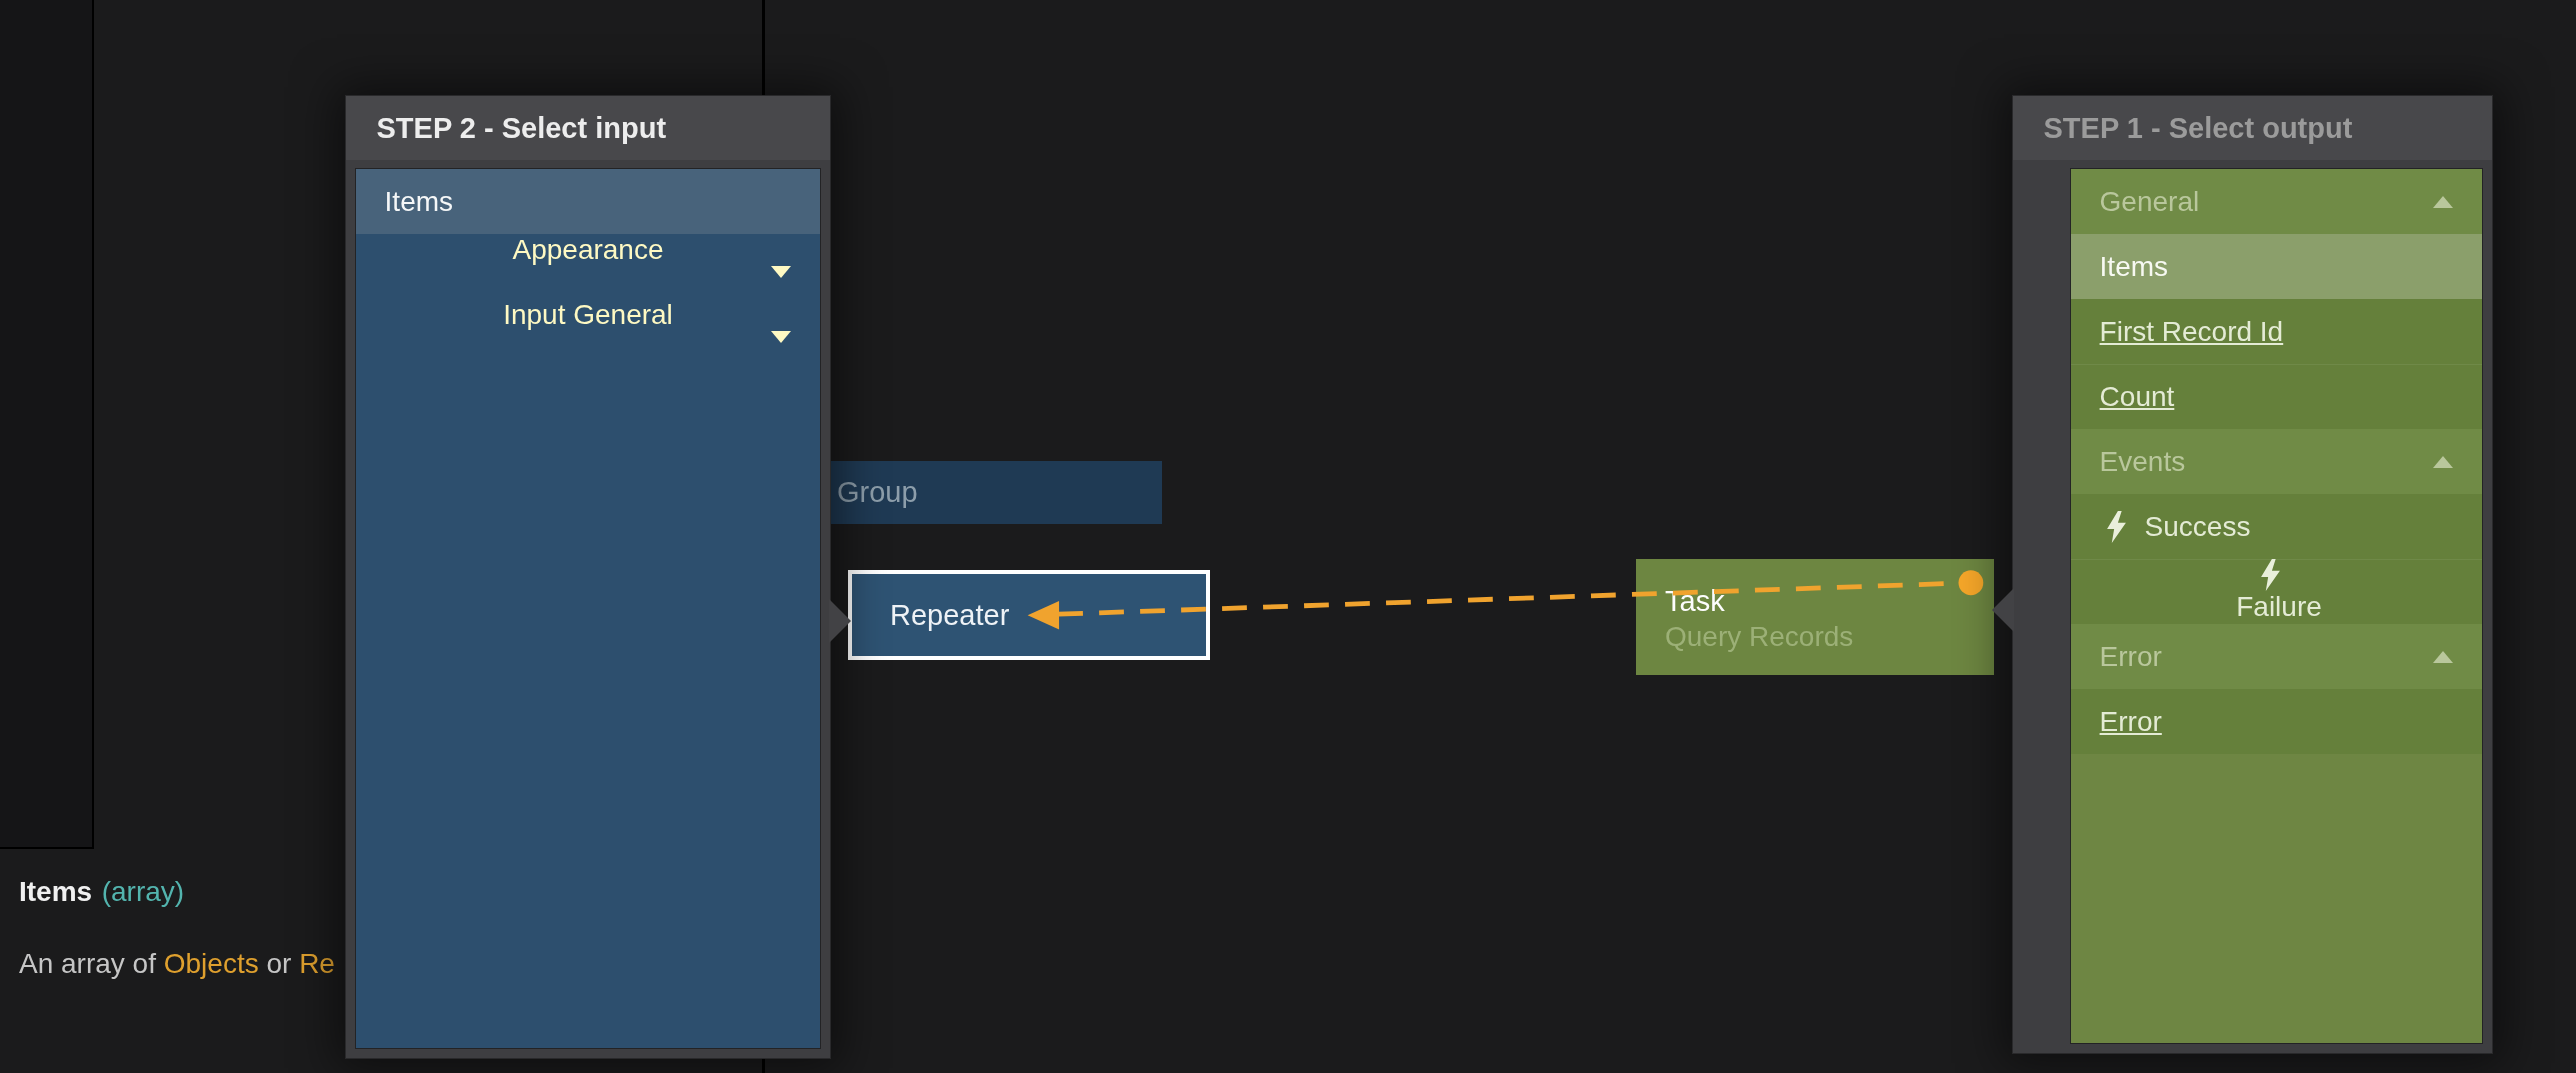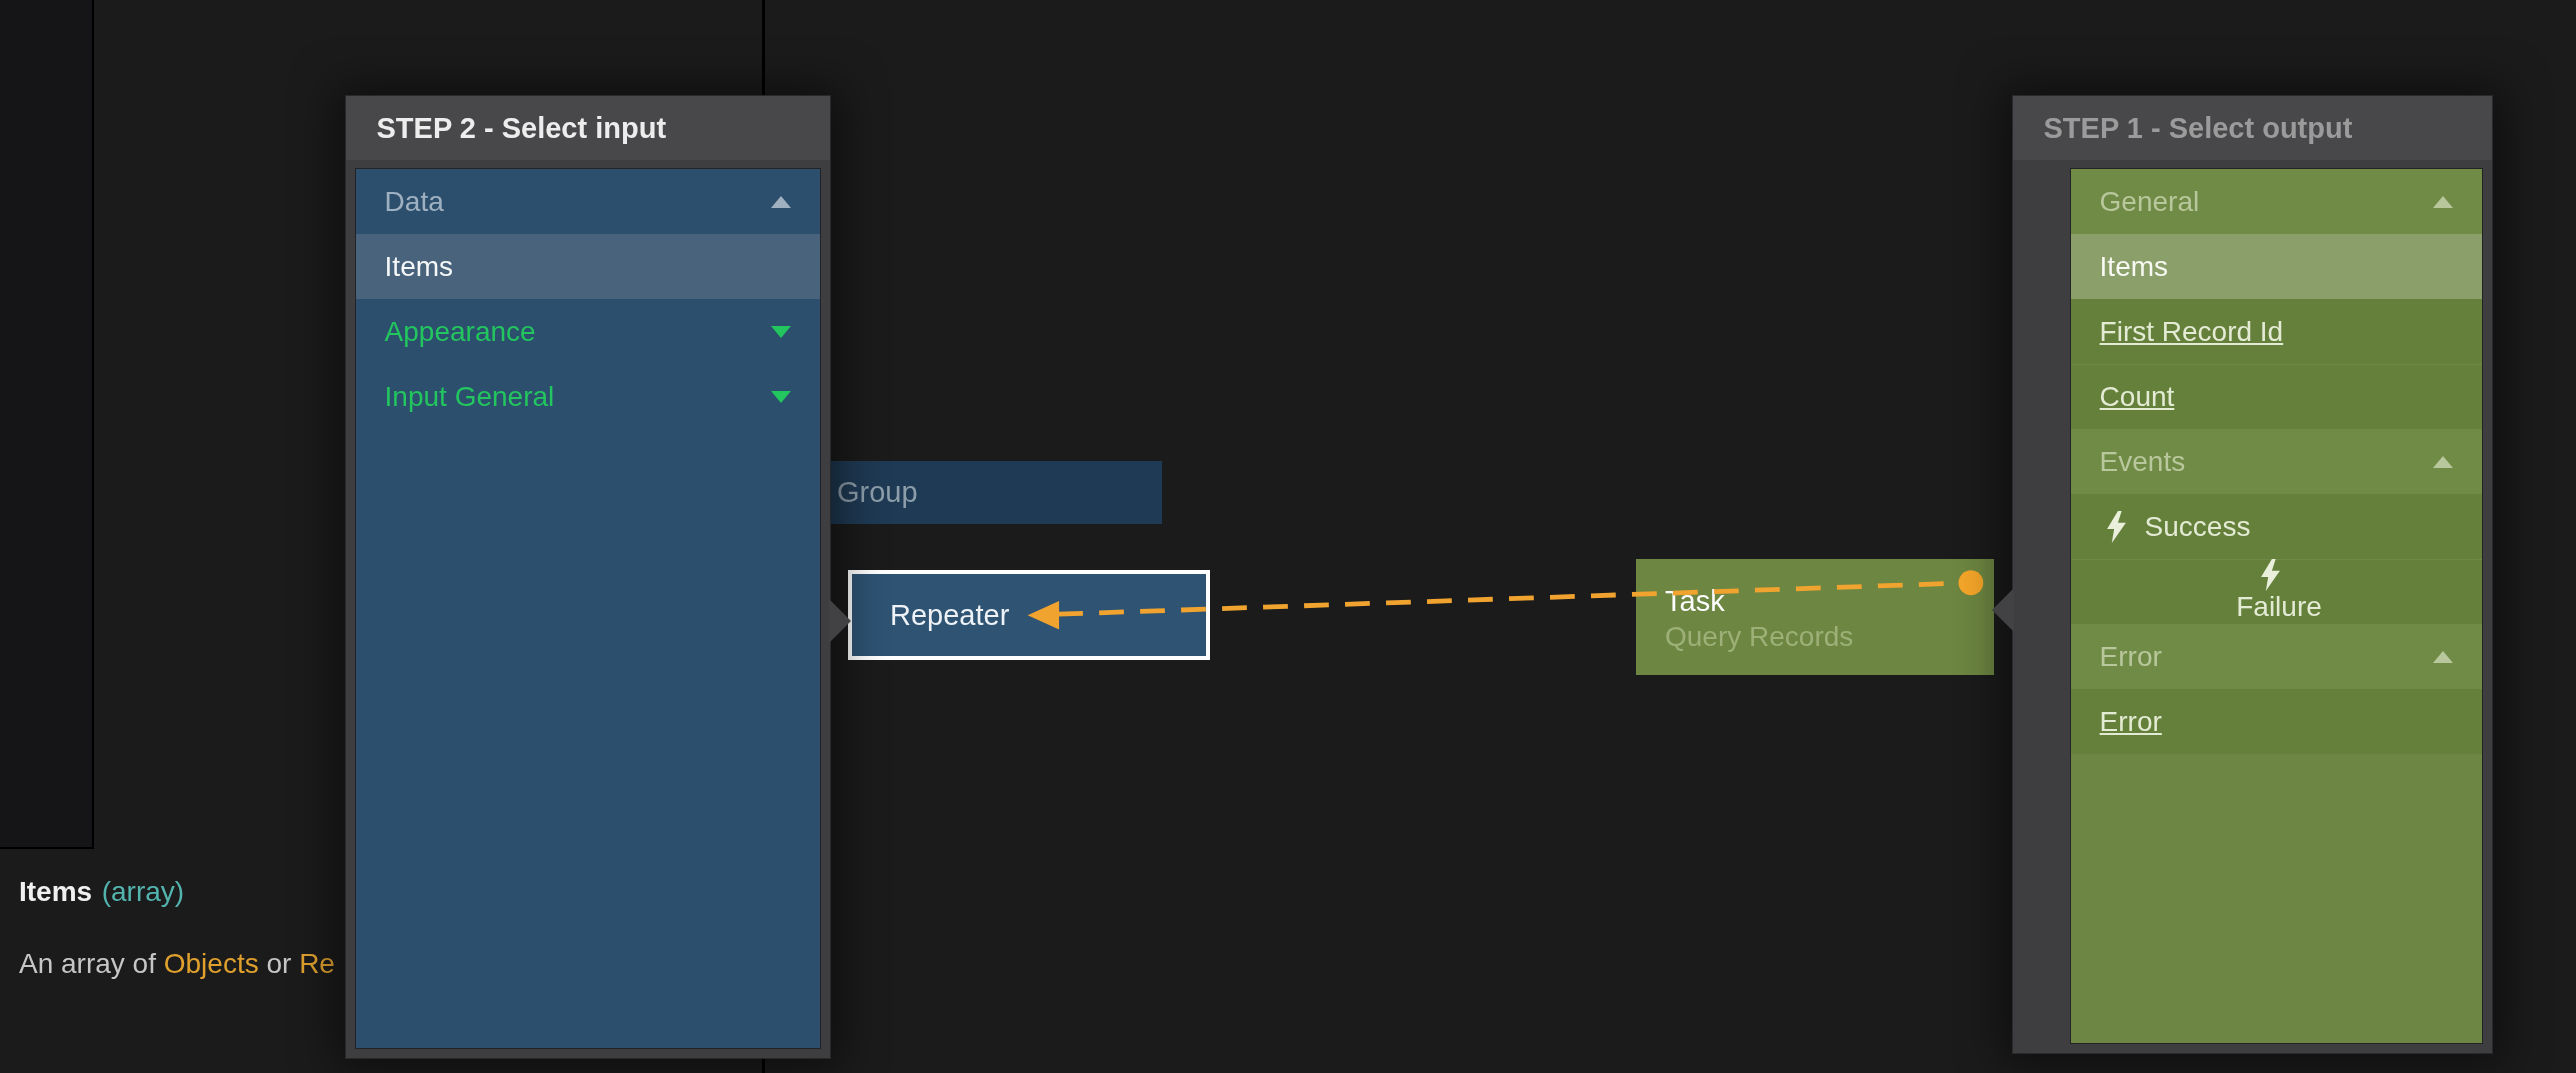--- a/index.html
+++ b/index.html
@@ -33,21 +33,21 @@
   .lp .panel-hd{color:#ededed;}
   .lp .panel-bd{background:#2d4f6e;}
   .rp{left:2012px;top:95px;width:481px;height:959px;}
   .rp .panel-hd{color:#9b9b9b;}
   .rp .panel-bd{background:#6e8643;margin-left:48px;}
 
   .row{height:65px;display:flex;align-items:center;padding:0 29px;font-size:28px;cursor:pointer;}
   
   .lp .row-section{color:#9fb1c0;}
   .lp .row-selected{background:#48637b;color:#f5f7f8;}
-  .lp .row-dim{color:#22c55e;}
+  .lp .row-dim{color:#fef9c3;flex-direction:column;}
   
   .rp .row-header{background:#708b46;color:#b9c79c;}
   .rp .row-item{background:#65803b;color:#e4ebd5;text-decoration:underline;}
   .rp .row-item + .row-item{box-shadow:inset 0 1px 0 rgba(255,255,255,.07);}
   .rp .row-selected{background:#8b9f6b;color:#f7f9f2;}
   .rp .row-event{background:#65803b;color:#e4ebd5;padding-left:34px;}
   .rp .row-event + .row-event{box-shadow:inset 0 1px 0 rgba(255,255,255,.07);flex-direction:column;}
 
   .chev{width:0;height:0;margin-left:auto;border-left:10.5px solid transparent;border-right:10.5px solid transparent;}
   .chev-up{border-bottom:12.4px solid;}
@@ -96,24 +96,20 @@
   </div>
   <div class="tip tip-desc">
     <div><span>An array of </span><span class="ln">Objects</span><span> or </span><span class="ln">Re</span></div>
   </div>
 
   <div class="panel lp">
     <div class="panel-hd">
       <span>STEP 2 - Select input</span>
     </div>
     <div class="panel-bd">
-      <div class="row row-section">
-        <span>Data</span>
-        <span class="chev chev-up"></span>
-      </div>
       <div class="row row-selected">
         <span>Items</span>
       </div>
       <div class="row row-dim">
         <span>Appearance</span>
         <span class="chev chev-down"></span>
       </div>
       <div class="row row-dim">
         <span>Input General</span>
         <span class="chev chev-down"></span>

